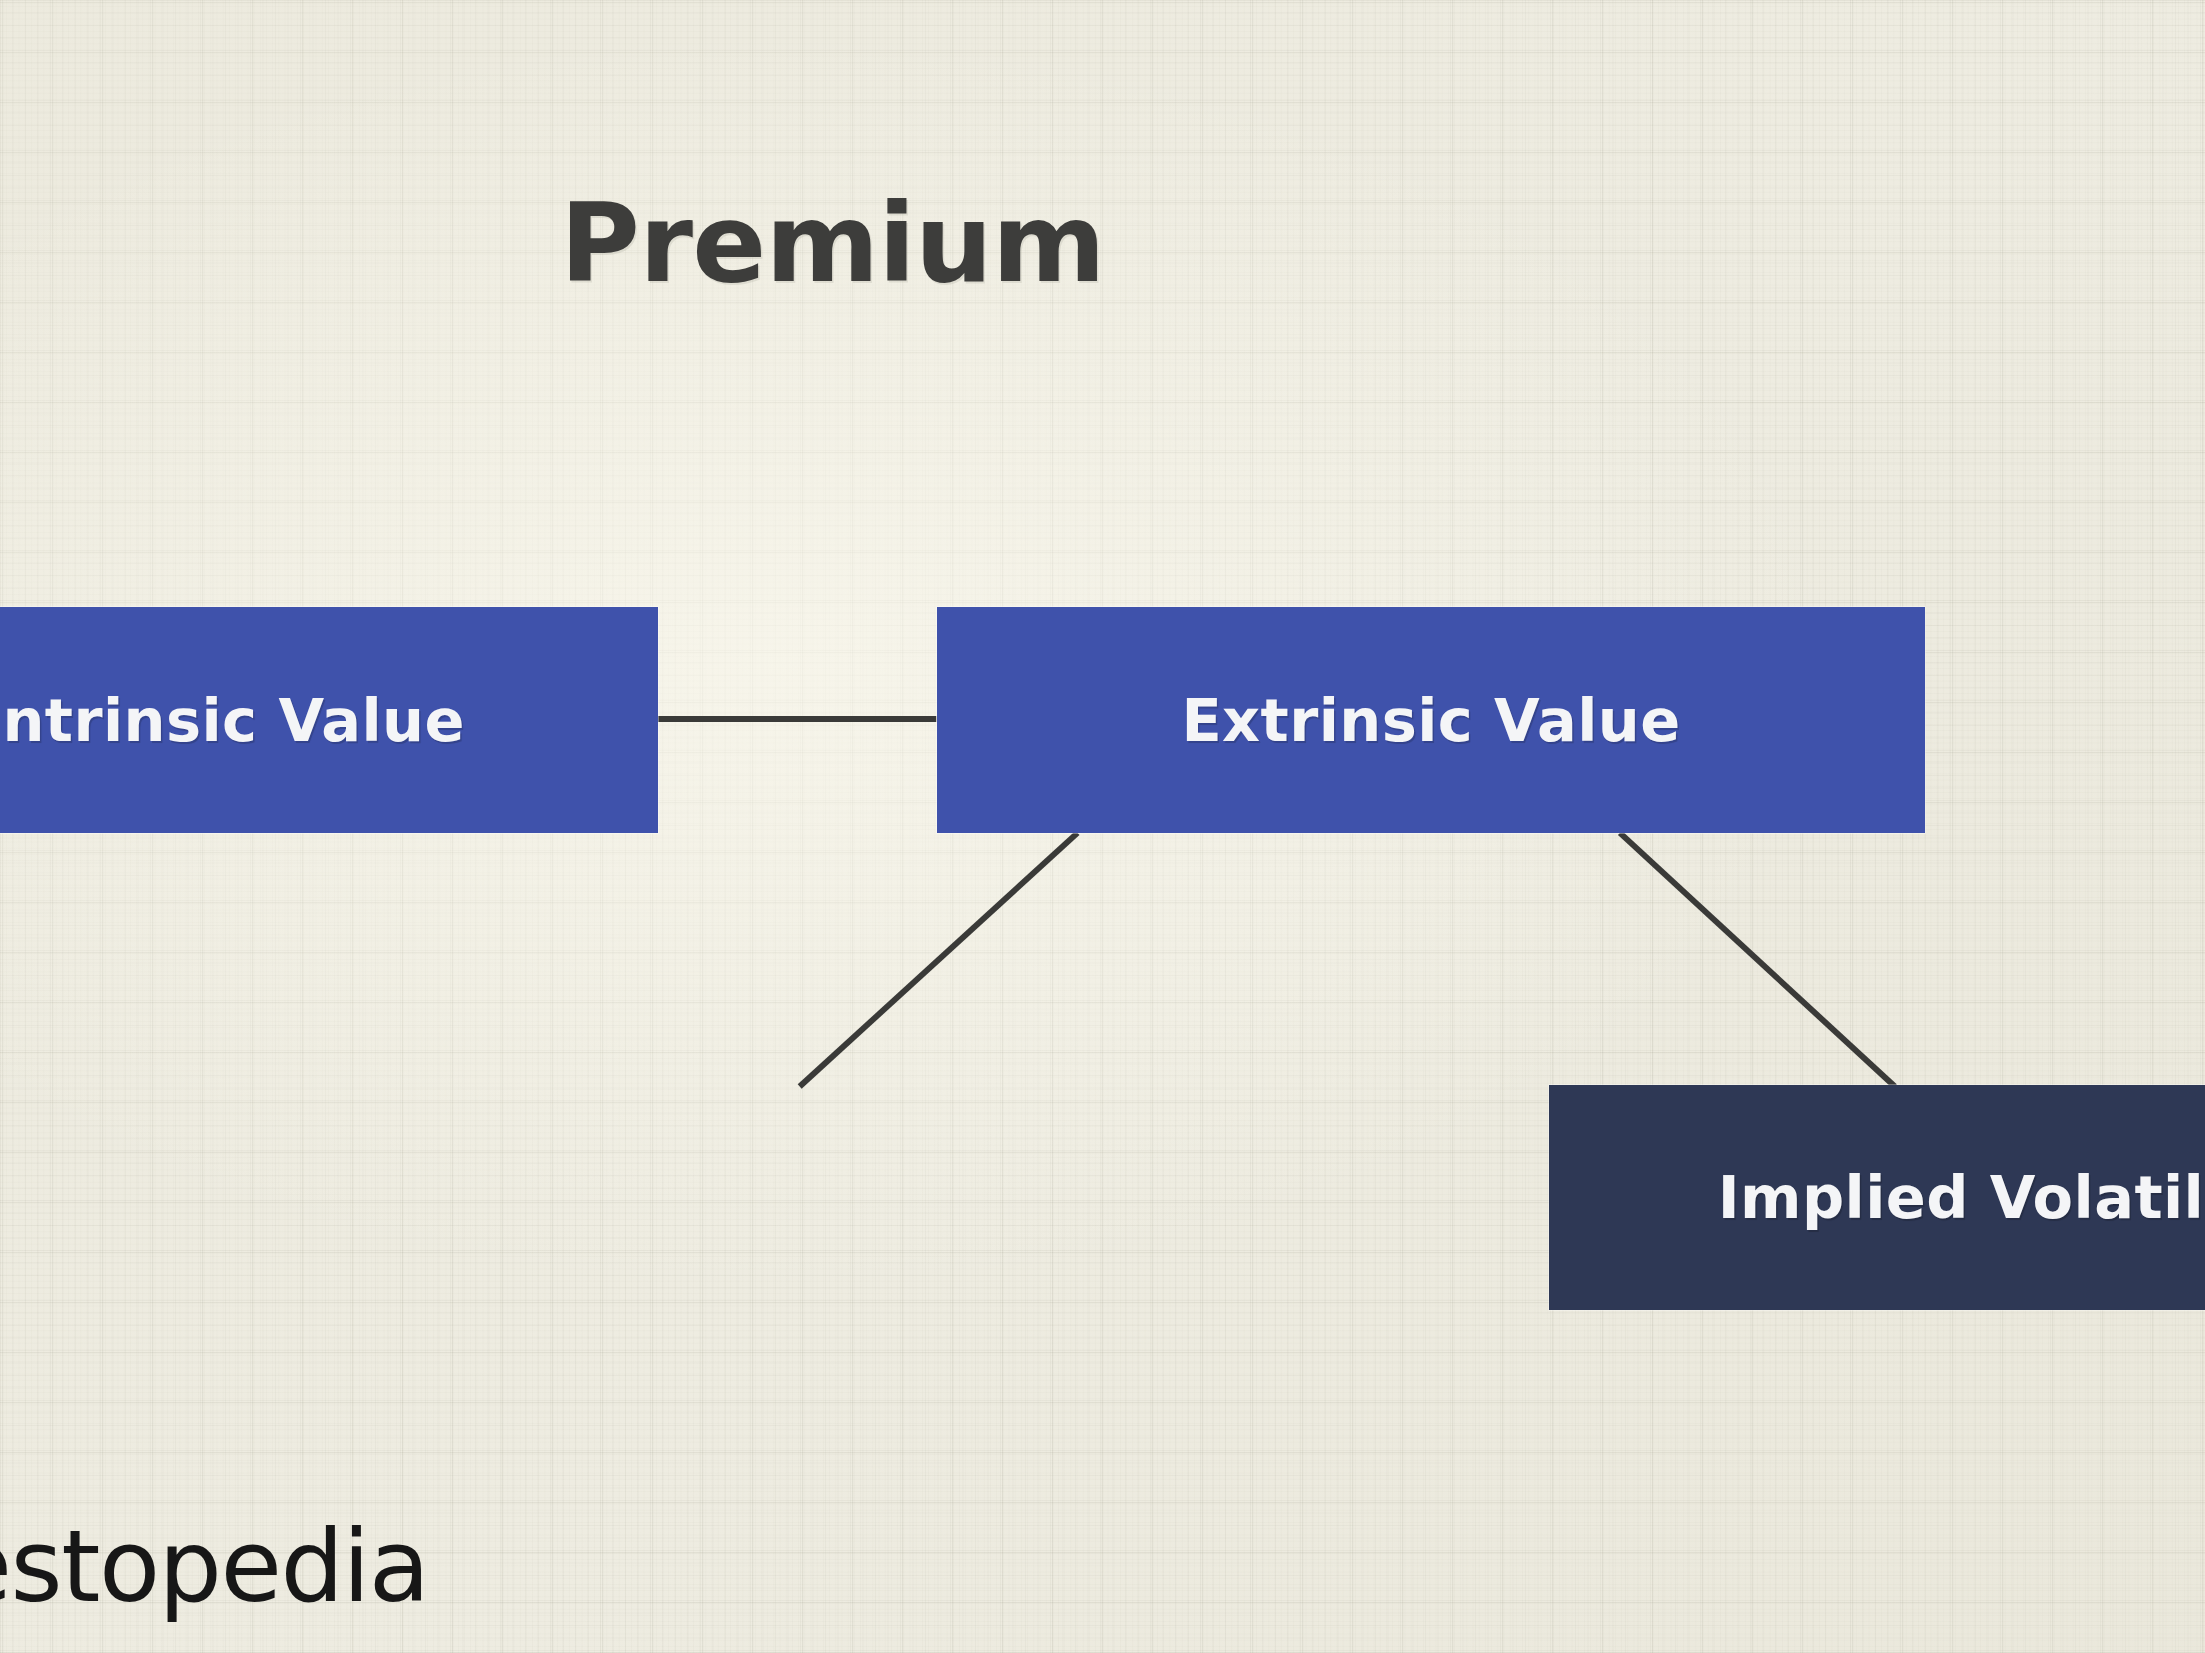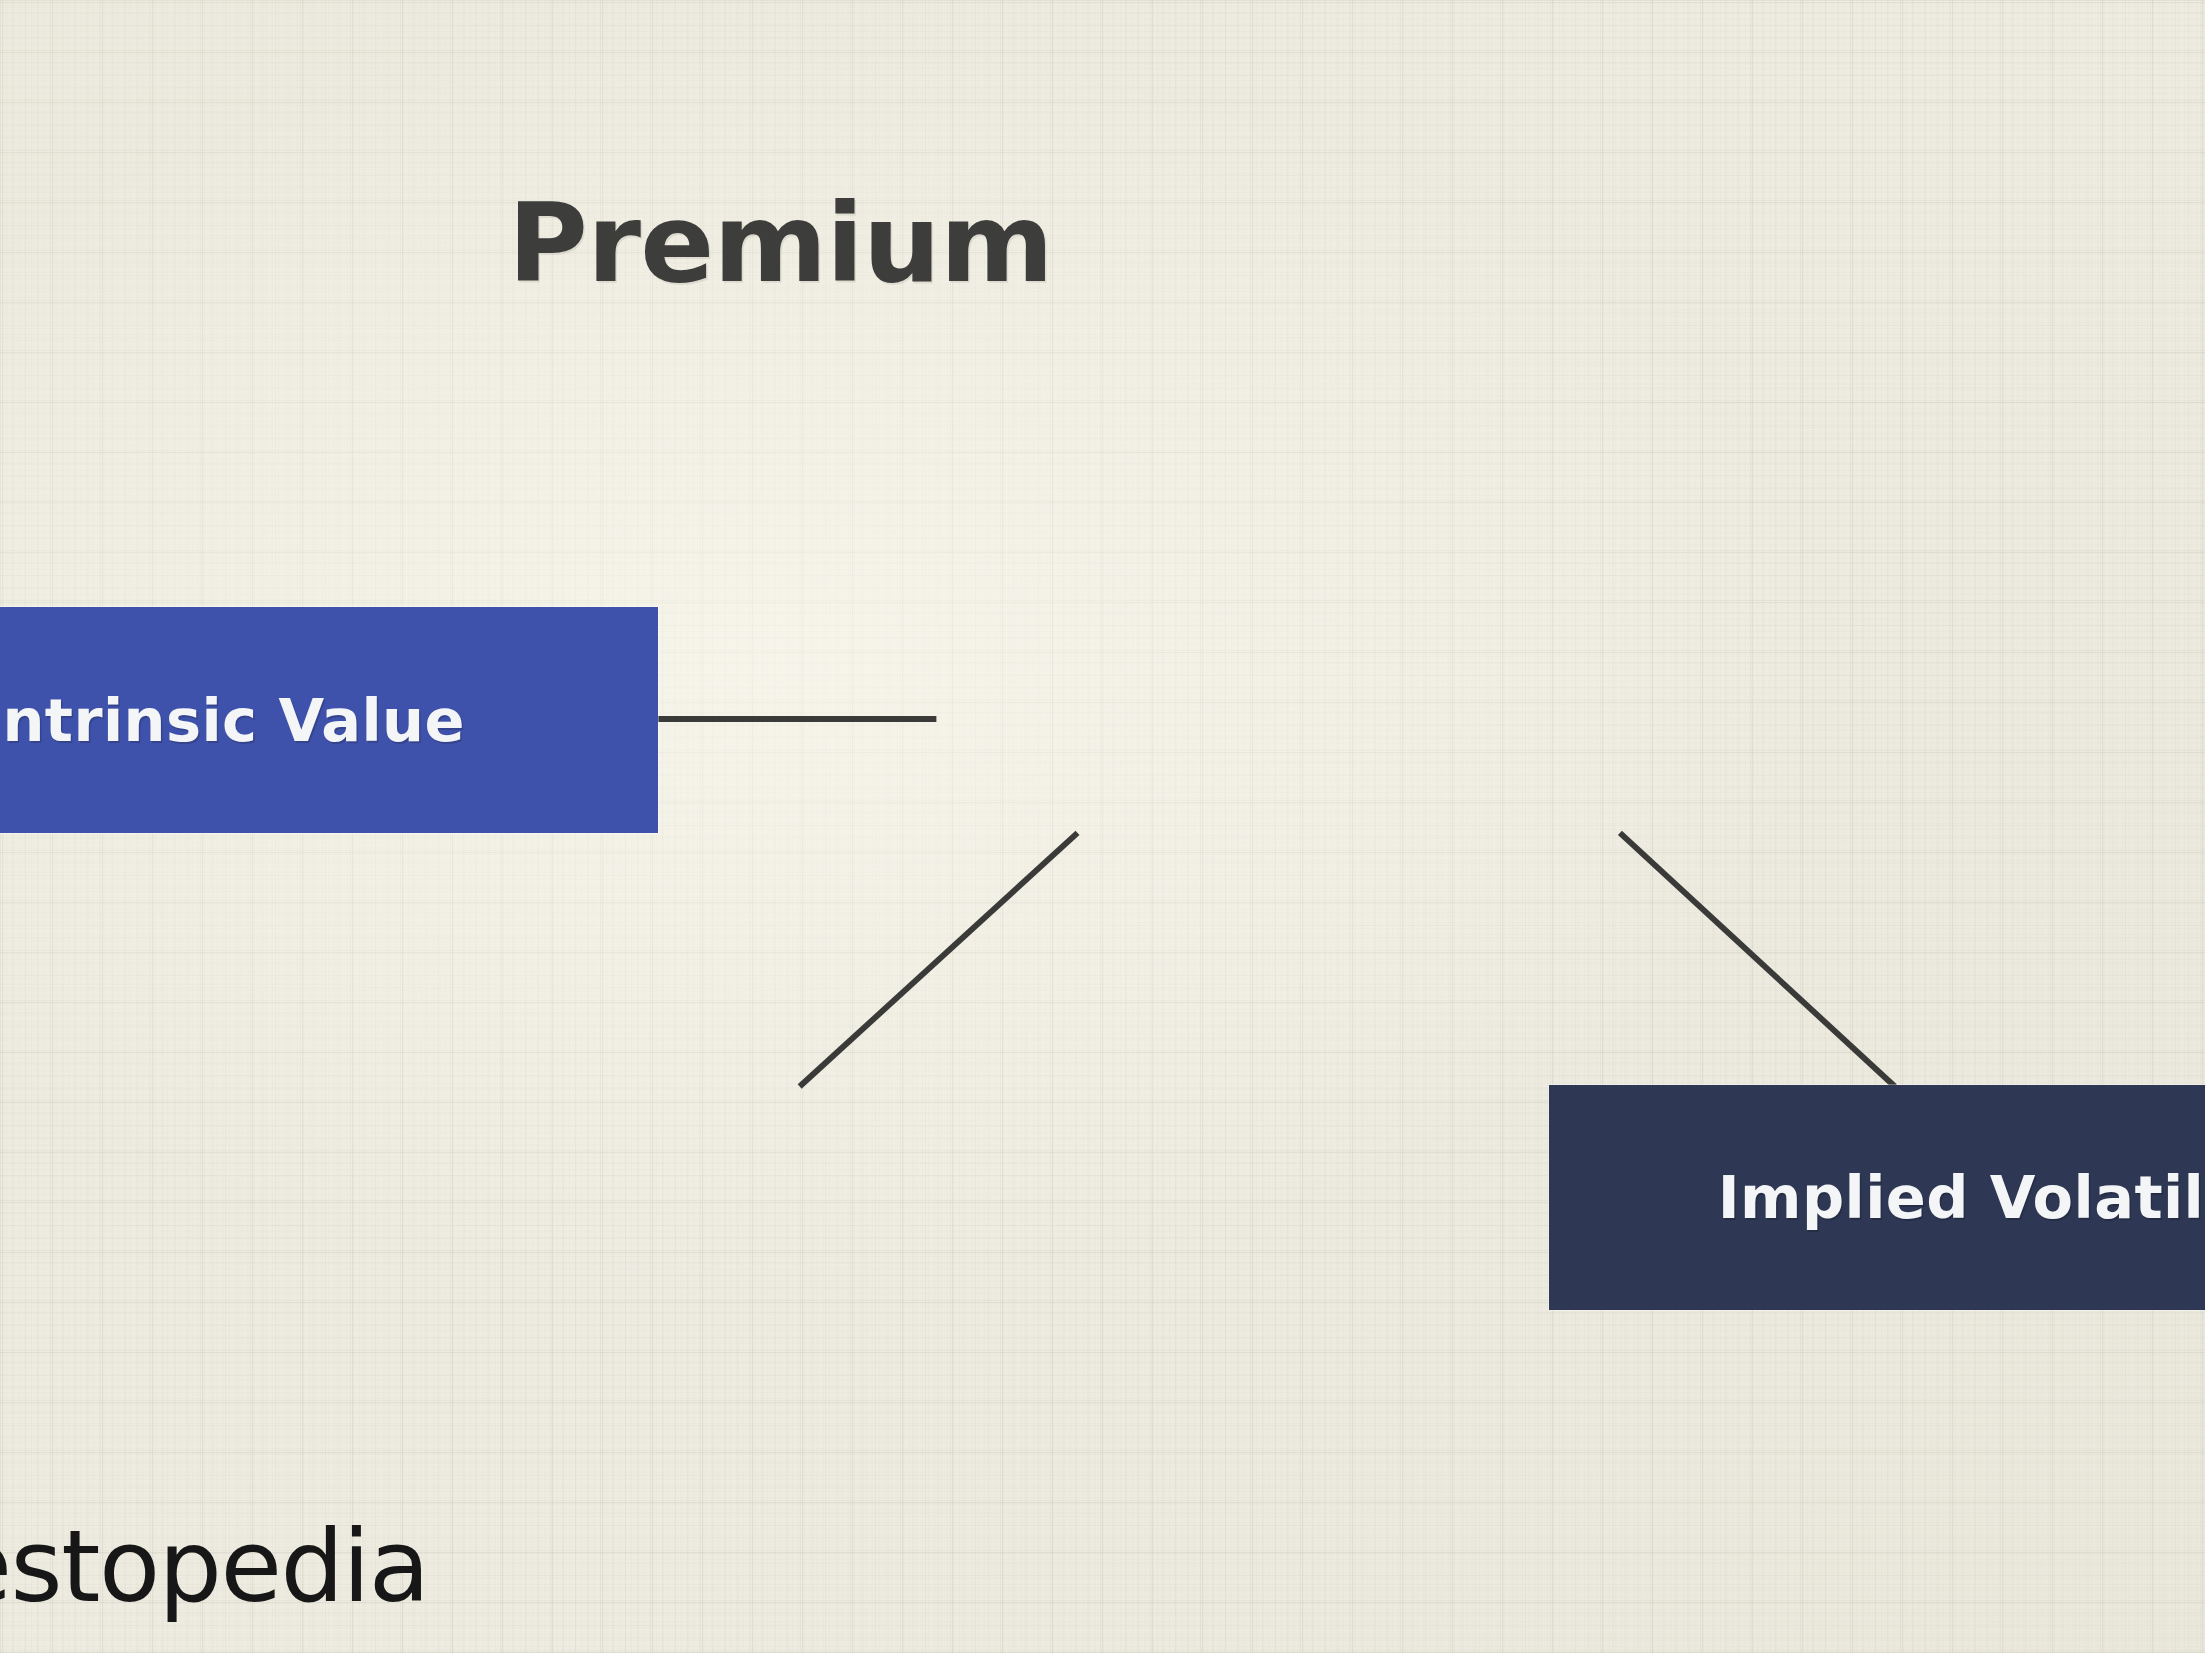--- a/index.html
+++ b/index.html
@@ -44,21 +44,21 @@
     position: absolute;
     left: 0; top: 0;
     width: 2205px;
     height: 1654px;
     pointer-events: none;
   }
 
   
   .title {
     position: absolute;
-    left: 508px;
+    left: 560px;
     top: 186px;
     font-size: 109px;
     font-weight: 700;
     letter-spacing: -0.7px;
     color: #3d3d3b;
     line-height: 1.06;
     white-space: nowrap;
     text-shadow: 1.5px 1.5px 0 rgba(160,158,146,0.22);
     text-align: right;
   }
@@ -121,20 +121,23 @@
     <line x1="1466" y1="1133" x2="1088" y2="1478" stroke="#3a3a38" stroke-width="8" stroke-linecap="butt"></line>
     <line x1="2204" y1="1133" x2="2578" y2="1478" stroke="#3a3a38" stroke-width="8" stroke-linecap="butt"></line>
   </svg>
 
   <div class="title">Premium</div>
 
   <div id="node-intrinsic" class="node node-blue">
     <span class="node-label">Intrinsic Value</span>
   </div>
 
+  <div id="node-extrinsic" class="node node-blue">
+    <span class="node-label">Extrinsic Value</span>
+  </div>
 
 
   <div id="node-iv" class="node node-navy">
     <span class="node-label">Implied Volatility</span>
   </div>
 
   <div class="watermark">Investopedia</div>
 
 </div>
 

